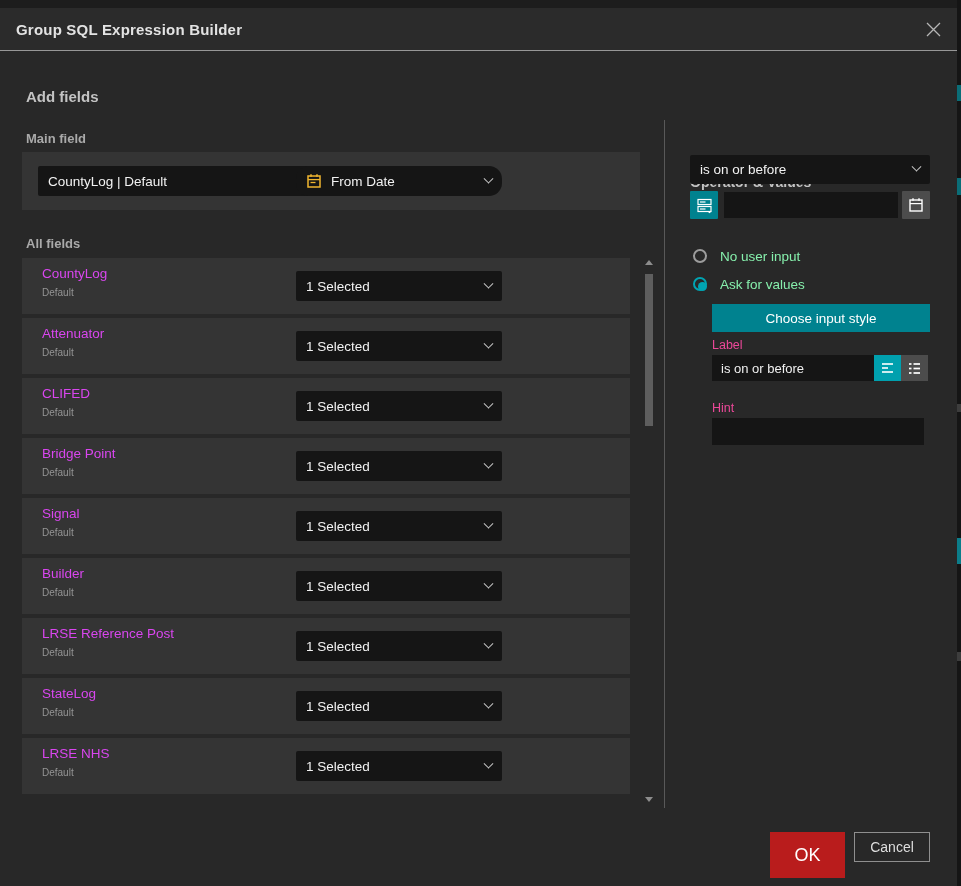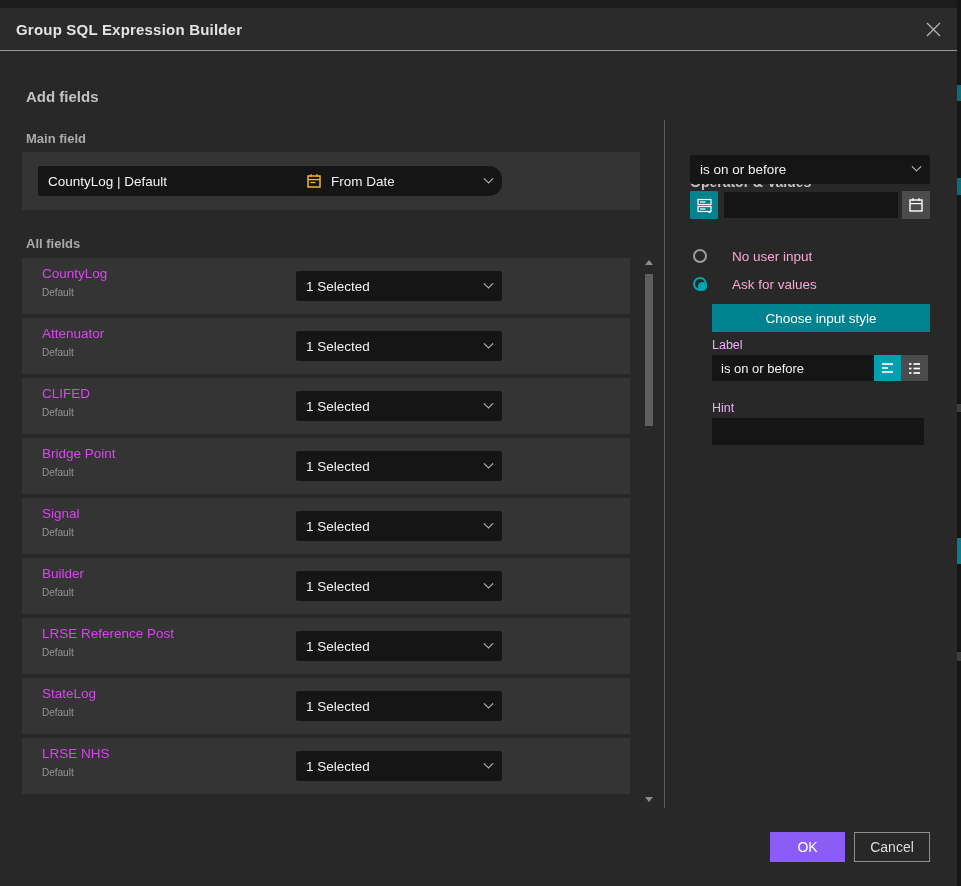--- a/index.html
+++ b/index.html
@@ -46,31 +46,31 @@
   .op-heading { left:690px; top:118px; font-size:14px;margin-top:48px; }
   .op-select { left:690px; top:147px; width:240px; height:29px; }
   .val-row-btn { position:absolute; top:183px; width:28px; height:28px; display:flex; align-items:center; justify-content:center; cursor:pointer; border-radius:1px; }
   .btn-teal { background:#00828f; color:#ffffff; }
   .btn-gray { background:#4c4c4c; color:#ffffff; }
   .date-input { position:absolute; left:724px; top:184px; width:174px; height:26px; background:#151515; border:none; color:#f0f0f0; font-size:13px; padding:0 8px; font-family:"Liberation Sans",sans-serif; }
   .radio-row { position:absolute; left:690px; height:18px; display:flex; align-items:center; cursor:pointer; }
   .radio-circle { width:14px; height:14px; border-radius:50%; border:2px solid #9c9c9c; margin-left:3px; position:relative; flex:none; }
   .radio-circle.checked { border-color:#00a4b2; }
   .radio-circle.checked::after { content:""; position:absolute; left:2.5px; top:2.5px; width:9px; height:9px; border-radius:50%; background:#00a4b2; }
-  .radio-label { margin-left:25px; font-size:13.5px; color:#f9a8d4; }
+  .radio-label { margin-left:13px; font-size:13.5px; color:#86efac; }
   .choose-btn { position:absolute; left:712px; top:296px; width:218px; height:28px; background:#00828f; color:#ffffff; border:none; font-size:13.5px; font-family:"Liberation Sans",sans-serif; cursor:pointer; }
-  .mini-label { position:absolute; left:712px; font-size:12.5px; color:#f0abfc; }
+  .mini-label { position:absolute; left:712px; font-size:12.5px; color:#ec4899; }
   .label-input { position:absolute; left:712px; top:347px; width:162px; height:26px; background:#151515; border:none; color:#f0f0f0; font-size:13px; padding:0 9px; font-family:"Liberation Sans",sans-serif; }
   .toggle-btn { position:absolute; top:347px; width:27px; height:26px; display:flex; align-items:center; justify-content:center; cursor:pointer; }
   .toggle-a { left:874px; background:#00a0ae; color:#fff; }
   .toggle-b { left:901px; background:#4c4c4c; color:#fff; }
   .hint-input { position:absolute; left:712px; top:410px; width:212px; height:27px; background:#151515; border:none; color:#f0f0f0; font-size:13px; padding:0 9px; font-family:"Liberation Sans",sans-serif; }
 
   
-  .ok-btn { position:absolute; left:770px; top:824px; width:75px; height:30px; background:#8b5cf6; color:#ffffff; border:none; font-size:14px; font-family:"Liberation Sans",sans-serif; cursor:pointer; }
+  .ok-btn { position:absolute; left:770px; top:824px; width:75px; height:46px; background:#b91c1c; color:#ffffff; border:none; font-size:18px; font-family:"Liberation Sans",sans-serif; cursor:pointer; }
   .cancel-btn { position:absolute; left:854px; top:824px; width:76px; height:30px; background:transparent; color:#dedede; border:1px solid #8f8f8f; font-size:14px; font-family:"Liberation Sans",sans-serif; cursor:pointer; }
 
   svg { display:block; }
 </style>
 </head>
 <body>
 
 <div class="stage">
 
   <div class="edge-sliver">

